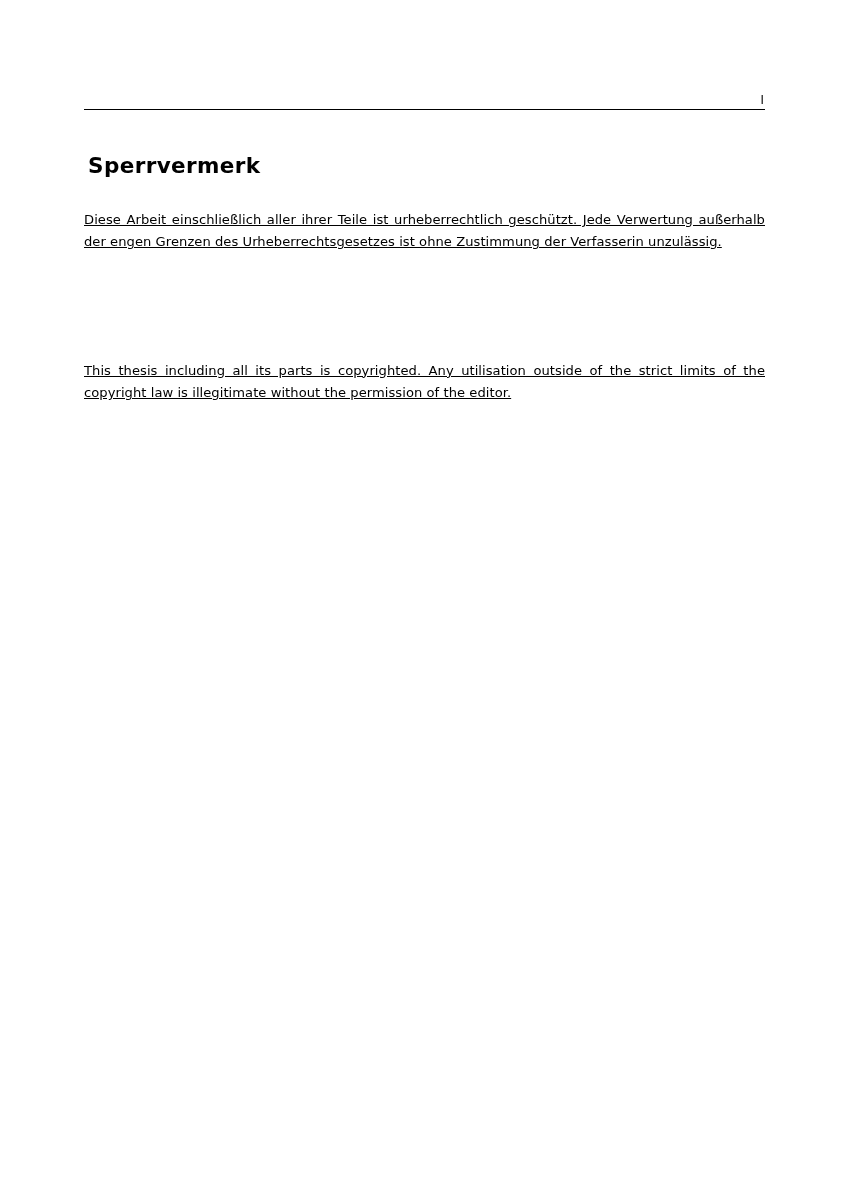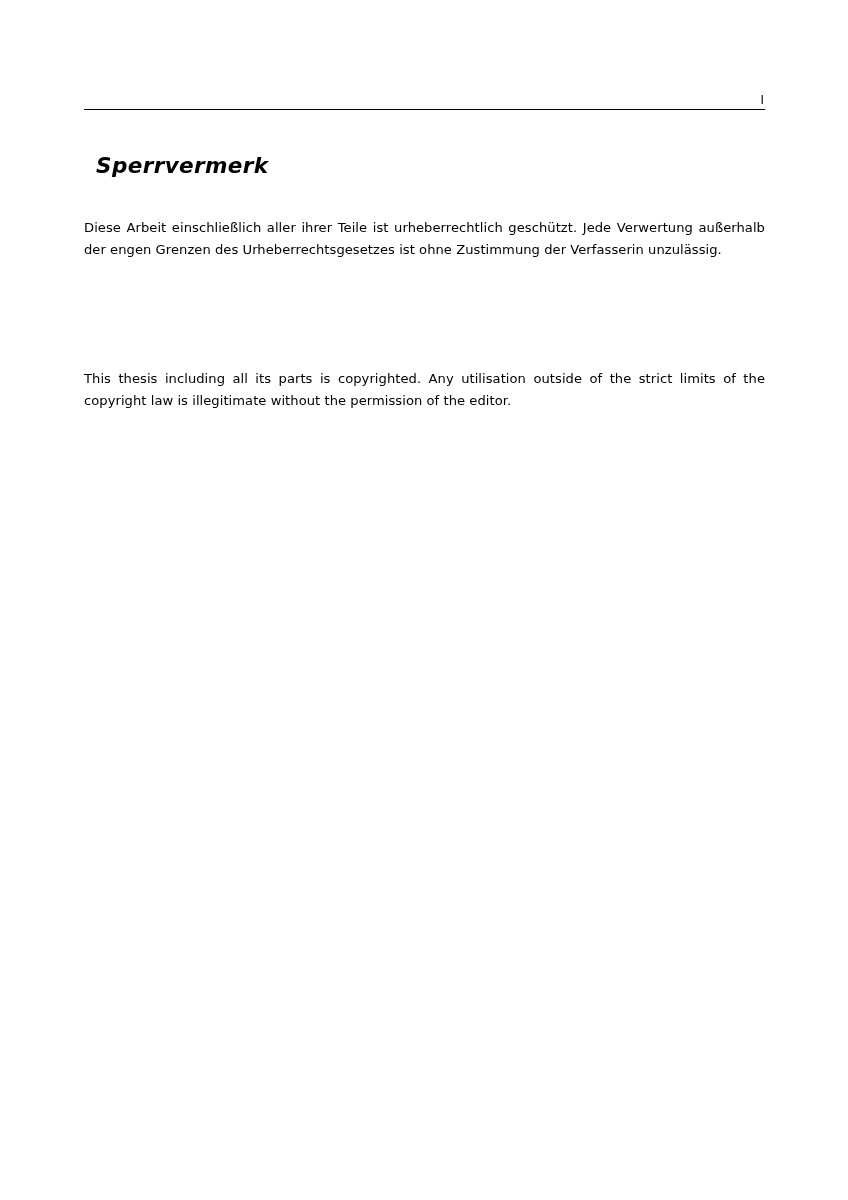--- a/index.html
+++ b/index.html
@@ -44,41 +44,41 @@
     width: 100%;
     height: 1px;
     background: #000000;
     margin-top: 3px;
   }
   h1.section-title {
     font-family: "DejaVu Sans", sans-serif;
     font-weight: 600;
     font-size: 21.5px;
     letter-spacing: 0.4px;
-    margin: 12px;
+    margin: 4px;
     padding: 0;
     line-height: 1.2;
     color: #000;
-    font-style: italic;
   }
   .block-de {
     margin-top: 43px;
   }
   .block-en {
     margin-top: 80px;
   }
   p.body-text {
     font-family: "DejaVu Sans", sans-serif;
     font-size: 13.1px;
     line-height: 1.72;
     margin: 0;
     padding: 0;
     text-align: justify;
     color: #000;
     letter-spacing: 0.05px;
+    text-decoration: underline;
   }
   .gap-after-title {
     height: 26px;
   }
 </style>
 </head>
 <body>
 
 <div class="page">
   <div class="content">

